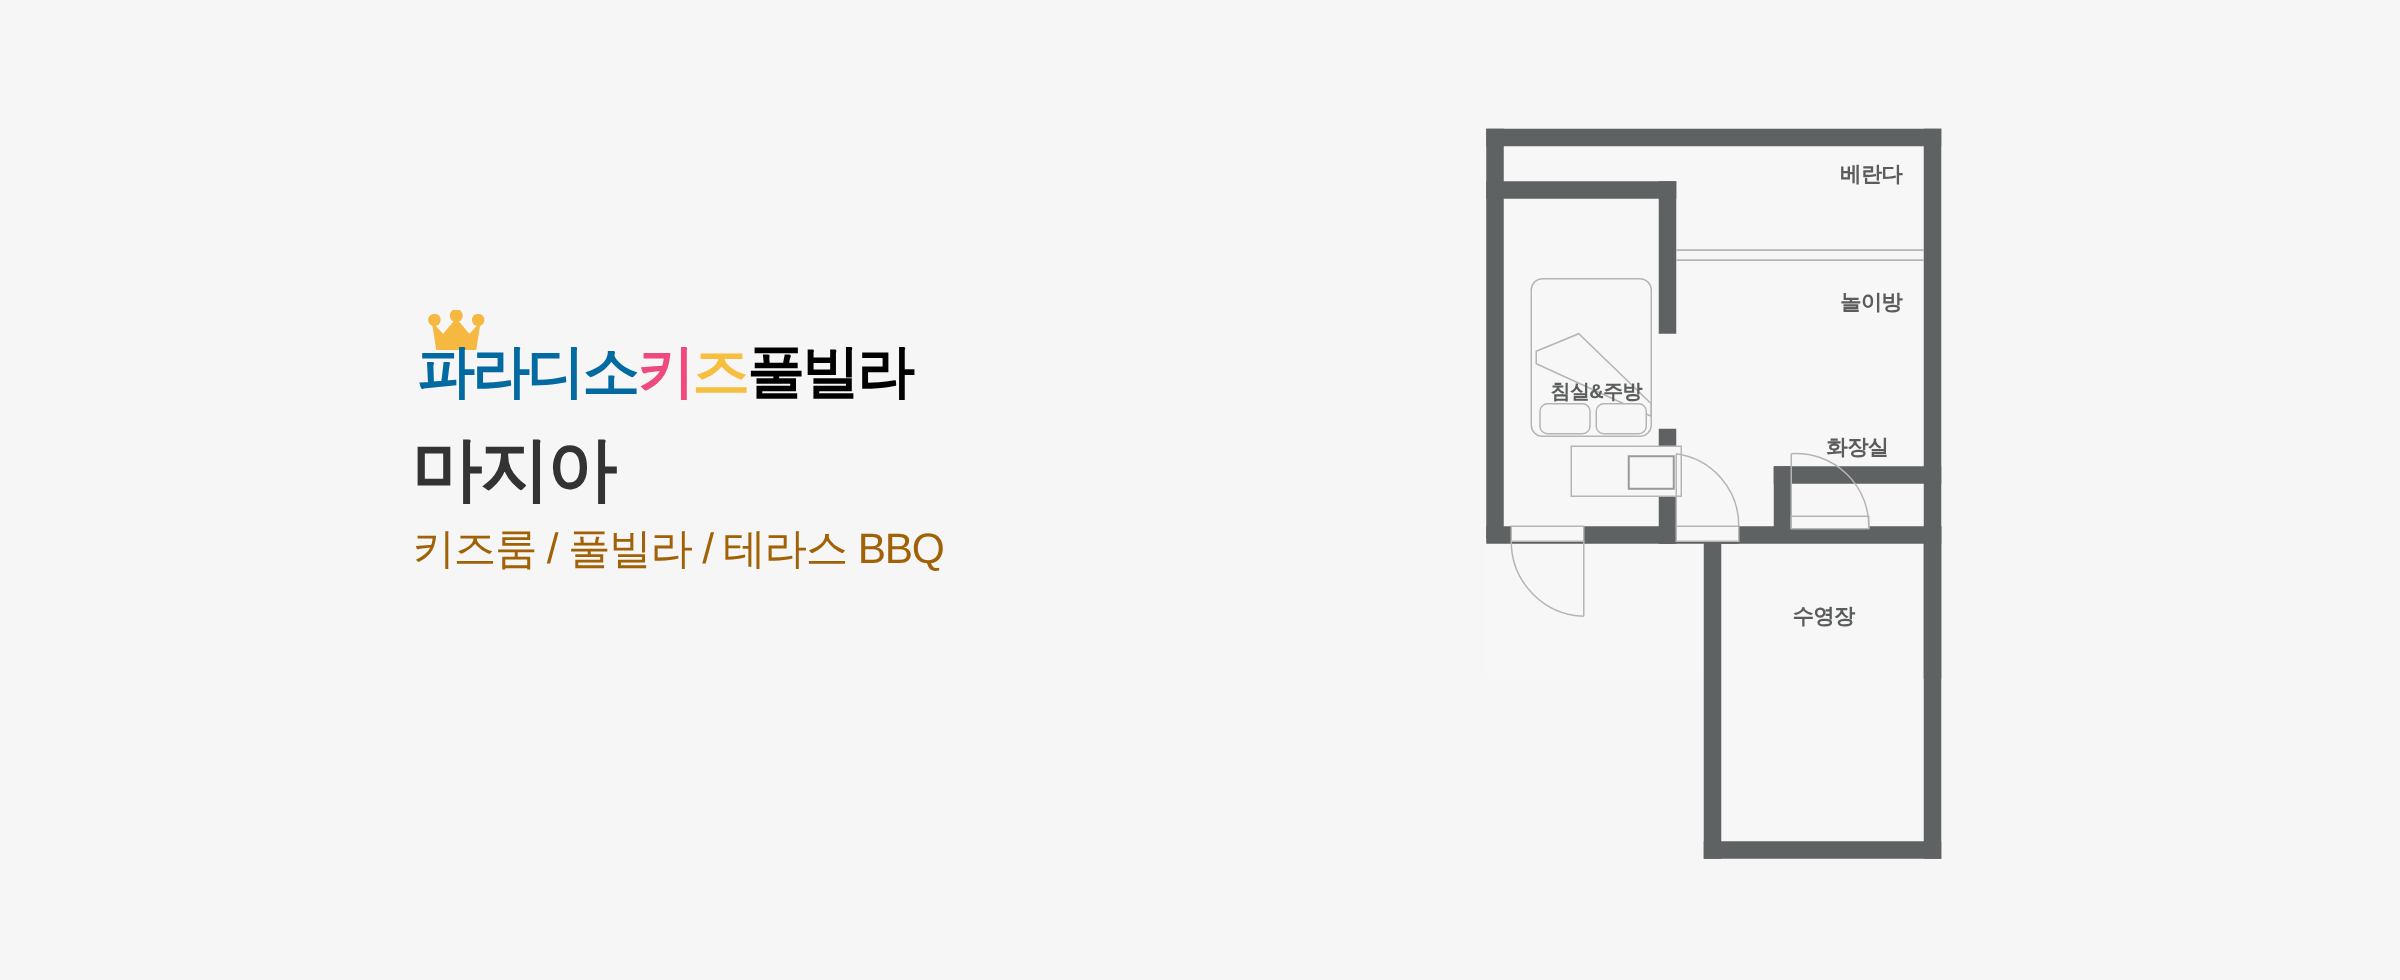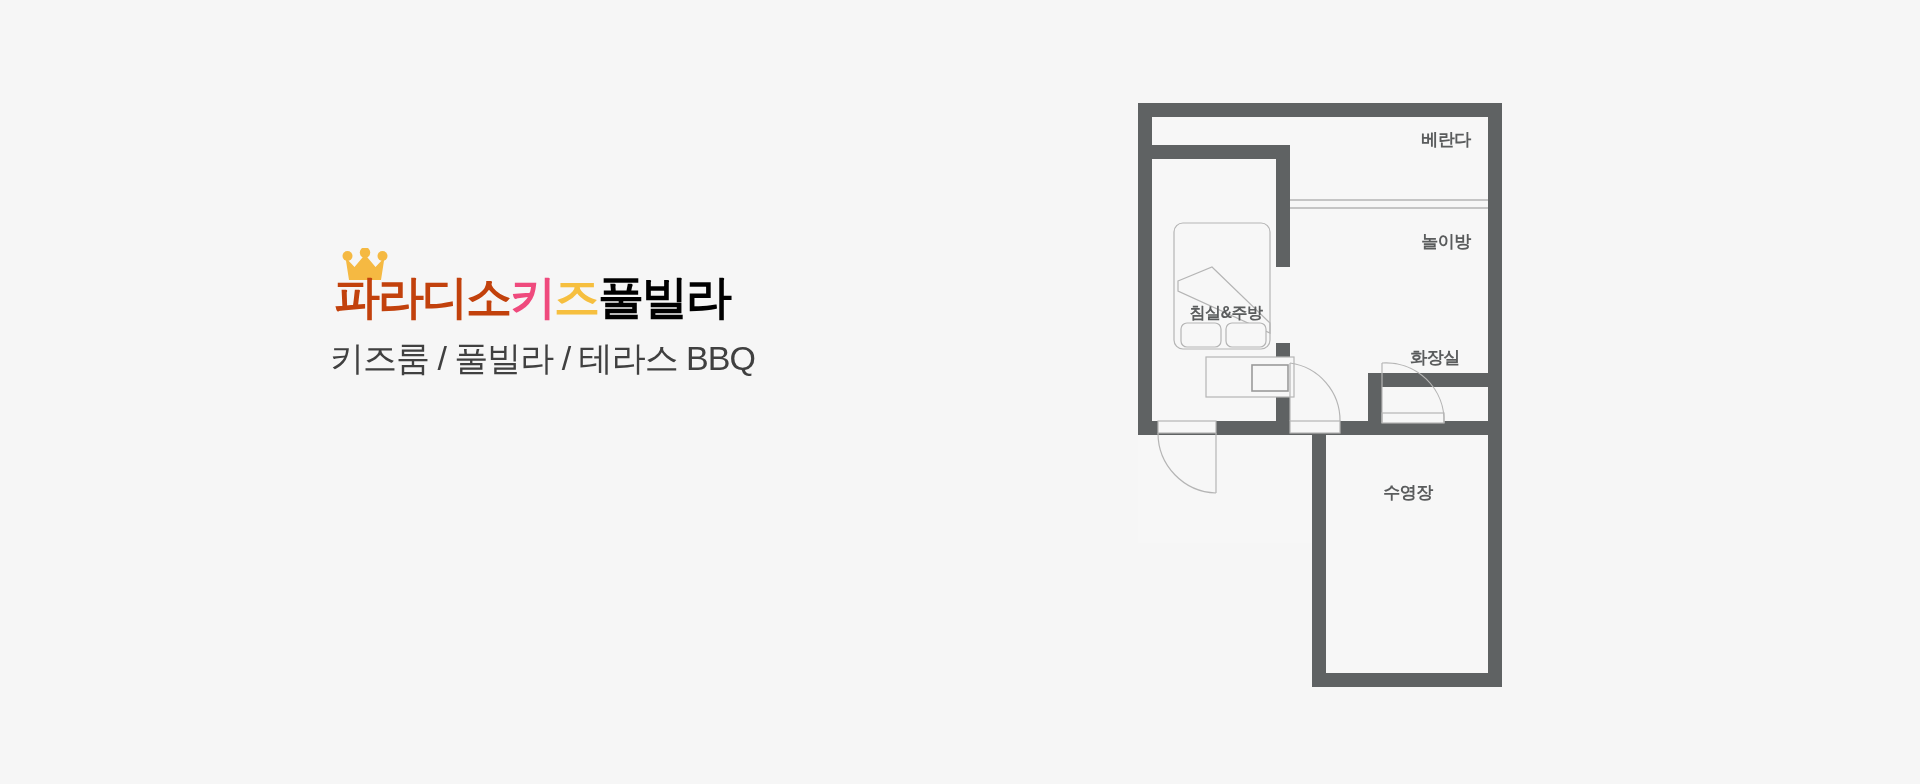--- a/index.html
+++ b/index.html
@@ -71,21 +71,21 @@
     font-size: 34px;
     line-height: 1.2;
     font-weight: 400;
     letter-spacing: -1px;
     color: #3b3b3b;
   }
 
   
   .floorplan {
     position: absolute;
-    left: 1130px;
+    left: 1181px;
     top: 95px;
     width: 380px;
     height: 600px;
   }
   .floorplan svg { display: block; }
 
   .room-label {
     font-family: "Liberation Sans", "DejaVu Sans", sans-serif;
     font-size: 17px;
     font-weight: 700;
@@ -108,25 +108,26 @@
   <div class="info-block">
 
     <div class="logo-row">
       <svg class="crown-icon" viewBox="0 0 46 34">
         <circle cx="5.5" cy="8" r="5" id="crown-l" fill="#f5b942"></circle>
         <circle cx="23" cy="4.5" r="5.2" id="crown-c" fill="#f5b942"></circle>
         <circle cx="40.5" cy="8" r="5" id="crown-r" fill="#f5b942"></circle>
         <path id="crown-body" d="M3.5 9.5 L12.5 19 L23 6.5 L33.5 19 L42.5 9.5 L39 32 L7 32 Z" fill="#f5b942"></path>
       </svg>
       <div class="logo-text">
-        <span style="color: #c2410c;">파라디소</span><span style="color: rgb(239, 74, 125);">키</span><span style="color: rgb(246, 191, 63);">즈</span><span style="color: #000000;">풀빌라</span>
+        <span style="color: #0369a1;">파라디소</span><span style="color: rgb(239, 74, 125);">키</span><span style="color: rgb(246, 191, 63);">즈</span><span style="color: #000000;">풀빌라</span>
       </div>
     </div>
 
-    <div class="venue-subtitle" style="color: #404040;">키즈룸 / 풀빌라 / 테라스 BBQ</div>
+    <div class="venue-title" style="color: rgb(51, 51, 51);">마지아</div>
+    <div class="venue-subtitle" style="color: #a16207;">키즈룸 / 풀빌라 / 테라스 BBQ</div>
   </div>
 
   <div class="floorplan">
     <svg width="380" height="600" viewBox="0 0 380 600" id="fp-svg">
 
       <g id="fp-fills">
         <rect x="8" y="8" width="364" height="440" id="fill-main" fill="#f7f7f7"></rect>
         <rect x="185" y="448" width="187" height="144" id="fill-pool" fill="#f7f7f7"></rect>
       </g>
 

